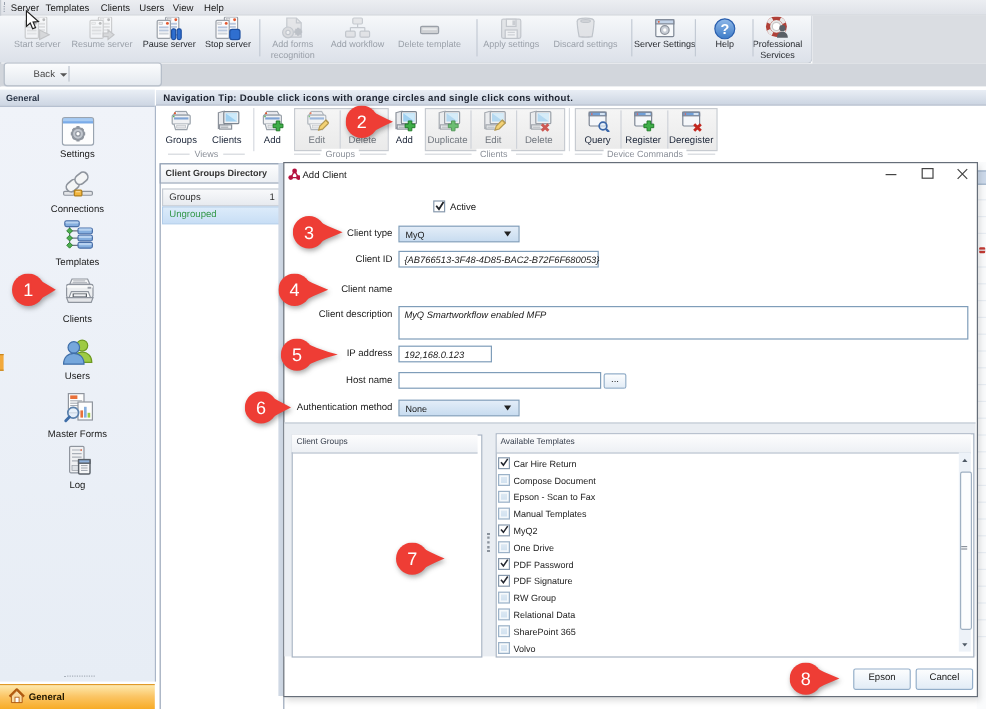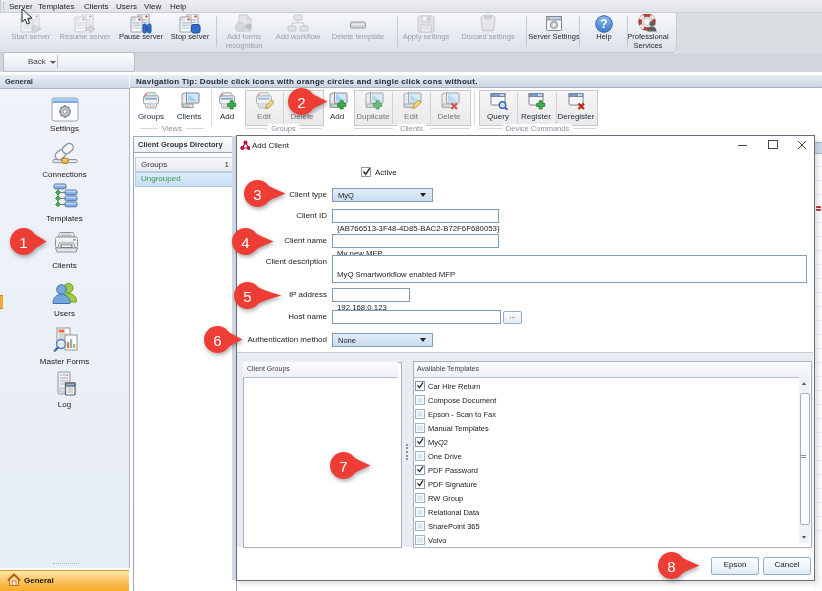--- a/index.html
+++ b/index.html
@@ -27,21 +27,21 @@
 .t2cap{position:absolute;top:124px;font-size:7.5px;color:#8b9099;text-align:center;}
 .t2cap i{font-style:normal;background:#fff;padding:0 3px;}
 .t2box{position:absolute;top:90px;height:34px;background:linear-gradient(#f5f5f5,#eaeaea);border:1px solid #c7cbd1;}
 .t2sep{position:absolute;top:92px;width:1px;height:32px;background:#d6dae0;}
 #dirpanel{left:133px;top:136px;width:102px;height:454px;background:#fff;border:1px solid #9aa7ba;}
 #dirhead{left:133px;top:136px;width:101px;height:15px;background:linear-gradient(#fdfdfe,#eceff3);border:1px solid #9aa7ba;font-size:7.5px;font-weight:bold;color:#333;}
 #grouphead{left:135px;top:157px;width:98px;height:13px;background:linear-gradient(#f8f9fb,#e7eaef);border:1px solid #c4cad3;font-size:8px;color:#333;}
 #ungrouped{left:135px;top:172px;width:98px;height:13px;background:linear-gradient(#dcebfa,#c8def5);border:1px solid #b0ccea;font-size:8px;font-weight:normal;color:#35984b;}
 #dlg{left:236px;top:135px;width:577px;height:444px;background:#fff;border:1px solid #666e79;box-shadow:2px 3px 5px rgba(0,0,0,.13);}
 .inp{position:absolute;background:#fff;border:1px solid #7f9db9;font-size:7.8px;color:#1a1a1a;}
-.inp span{position:absolute;left:4px;top:14px;white-space:nowrap;}
+.inp span{position:absolute;left:4px;top:2px;white-space:nowrap;font-style:italic;}
 .drop{position:absolute;background:linear-gradient(#e3edf8,#c8dcf0);border:1px solid #7f9db9;font-size:7.5px;color:#1a1a1a;}
 .drop span{position:absolute;left:5px;top:2px;}
 .drop b{position:absolute;right:6px;top:4px;width:0;height:0;border-left:3px solid transparent;border-right:3px solid transparent;border-top:4px solid #222;}
 .flabel{position:absolute;font-size:8px;color:#1a1a1a;text-align:right;white-space:nowrap;}
 .btn{position:absolute;background:linear-gradient(#fcfdfe,#e2ecf6);border:1px solid #93aec9;border-radius:2px;font-size:8px;color:#1a1a1a;text-align:center;}
 .cb{position:absolute;width:8px;height:8px;background:#fff;border:1px solid #8799ad;}
 .cb.un{background:linear-gradient(#dfeaf4,#cfe0ef);border:1px solid #9cb2c8;box-shadow:inset 0 0 0 1.5px rgba(255,255,255,.75);}
 .cb svg{position:absolute;left:0px;top:-1px;}
 .titem{position:absolute;font-size:7.5px;color:#1a1a1a;white-space:nowrap;}
 .callout{position:absolute;filter:drop-shadow(1px 2px 2px rgba(40,40,40,.4));}
@@ -616,23 +616,20 @@
 <div class="flabel" style="left:180px;top:190px;width:147px">Client type</div>
 <div class="drop" style="left:332px;top:188px;width:99px;height:12px">
       <span>MyQ</span>
       <b></b>
     </div>
 <div class="flabel" style="left:180px;top:211px;width:147px">Client ID</div>
 <div class="inp" style="left:332px;top:209px;width:165px;height:12px">
       <span>{AB766513-3F48-4D85-BAC2-B72F6F680053}</span>
     </div>
 <div class="flabel" style="left:180px;top:236px;width:147px">Client name</div>
-<div class="inp" style="left:332px;top:234px;width:165px;height:12px">
-      <span>My new MFP</span>
-    </div>
 <div class="flabel" style="left:180px;top:257px;width:147px">Client description</div>
 <div class="inp" style="left:332px;top:255px;width:473px;height:26px">
       <span>MyQ Smartworkflow enabled MFP</span>
     </div>
 <div class="flabel" style="left:180px;top:290px;width:147px">IP address</div>
 <div class="inp" style="left:332px;top:288px;width:76px;height:12px">
       <span>192,168.0.123</span>
     </div>
 <div class="flabel" style="left:180px;top:312px;width:147px">Host name</div>
 <div class="inp" style="left:332px;top:310px;width:167px;height:12px">

